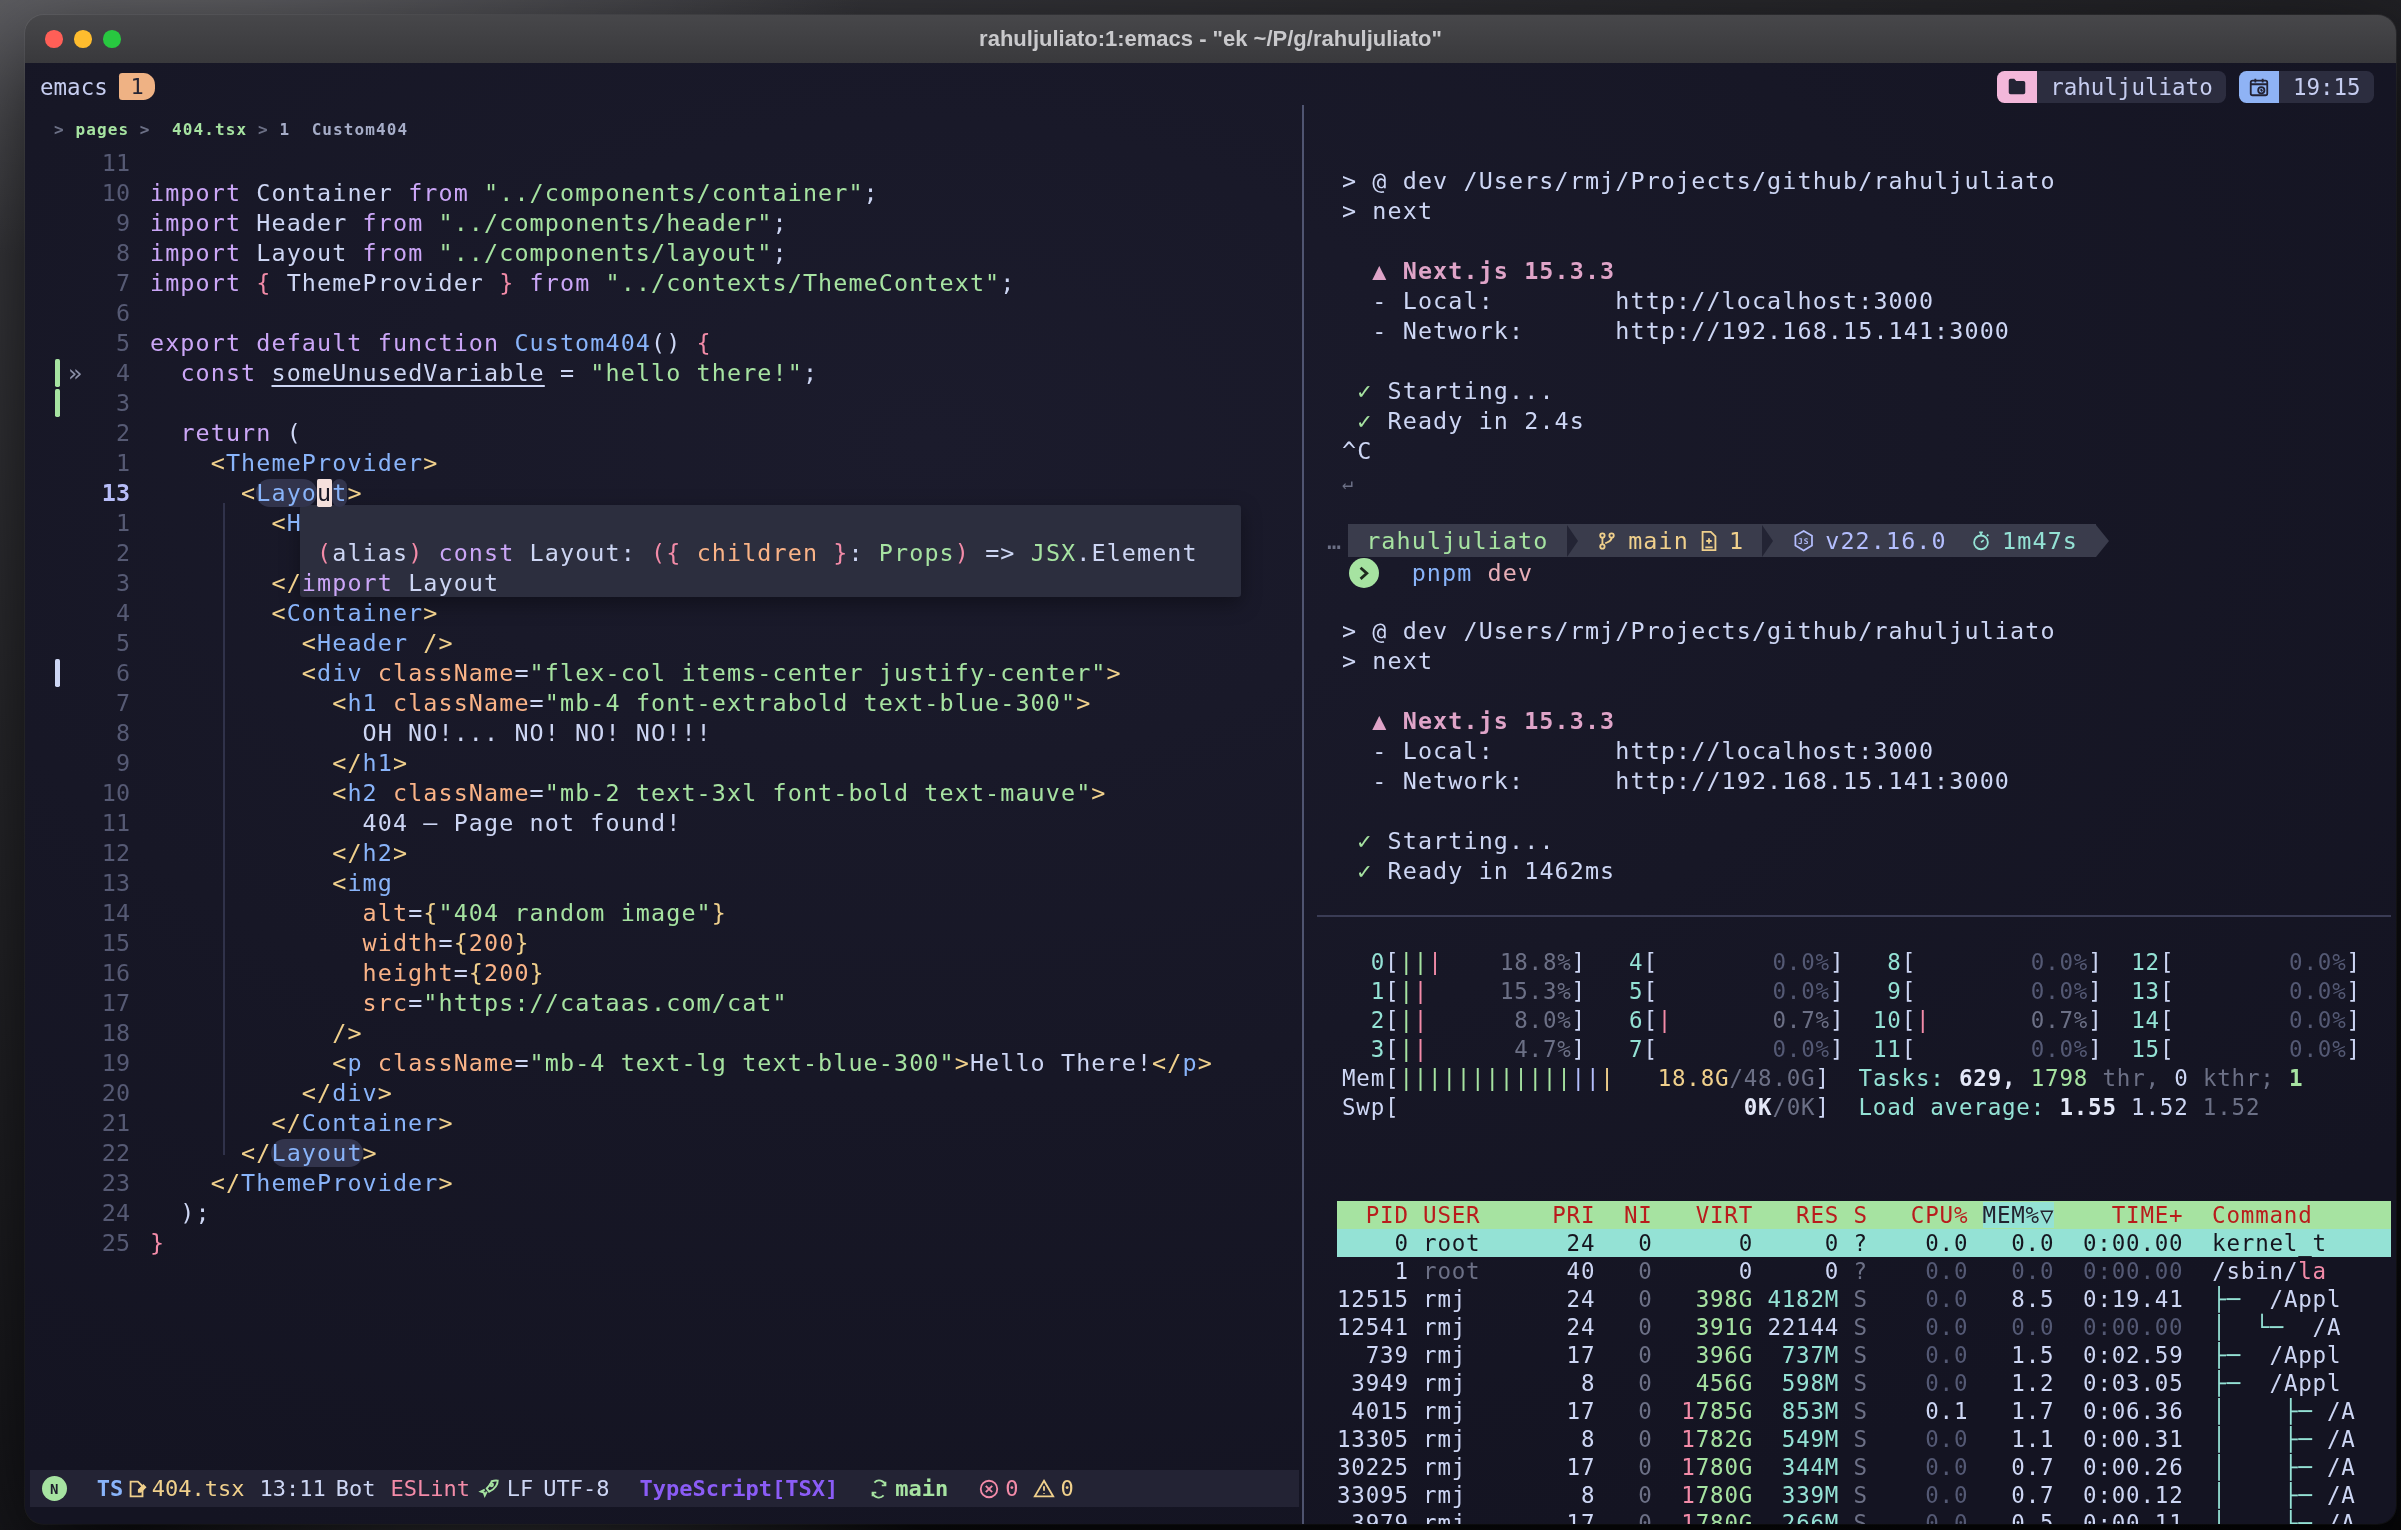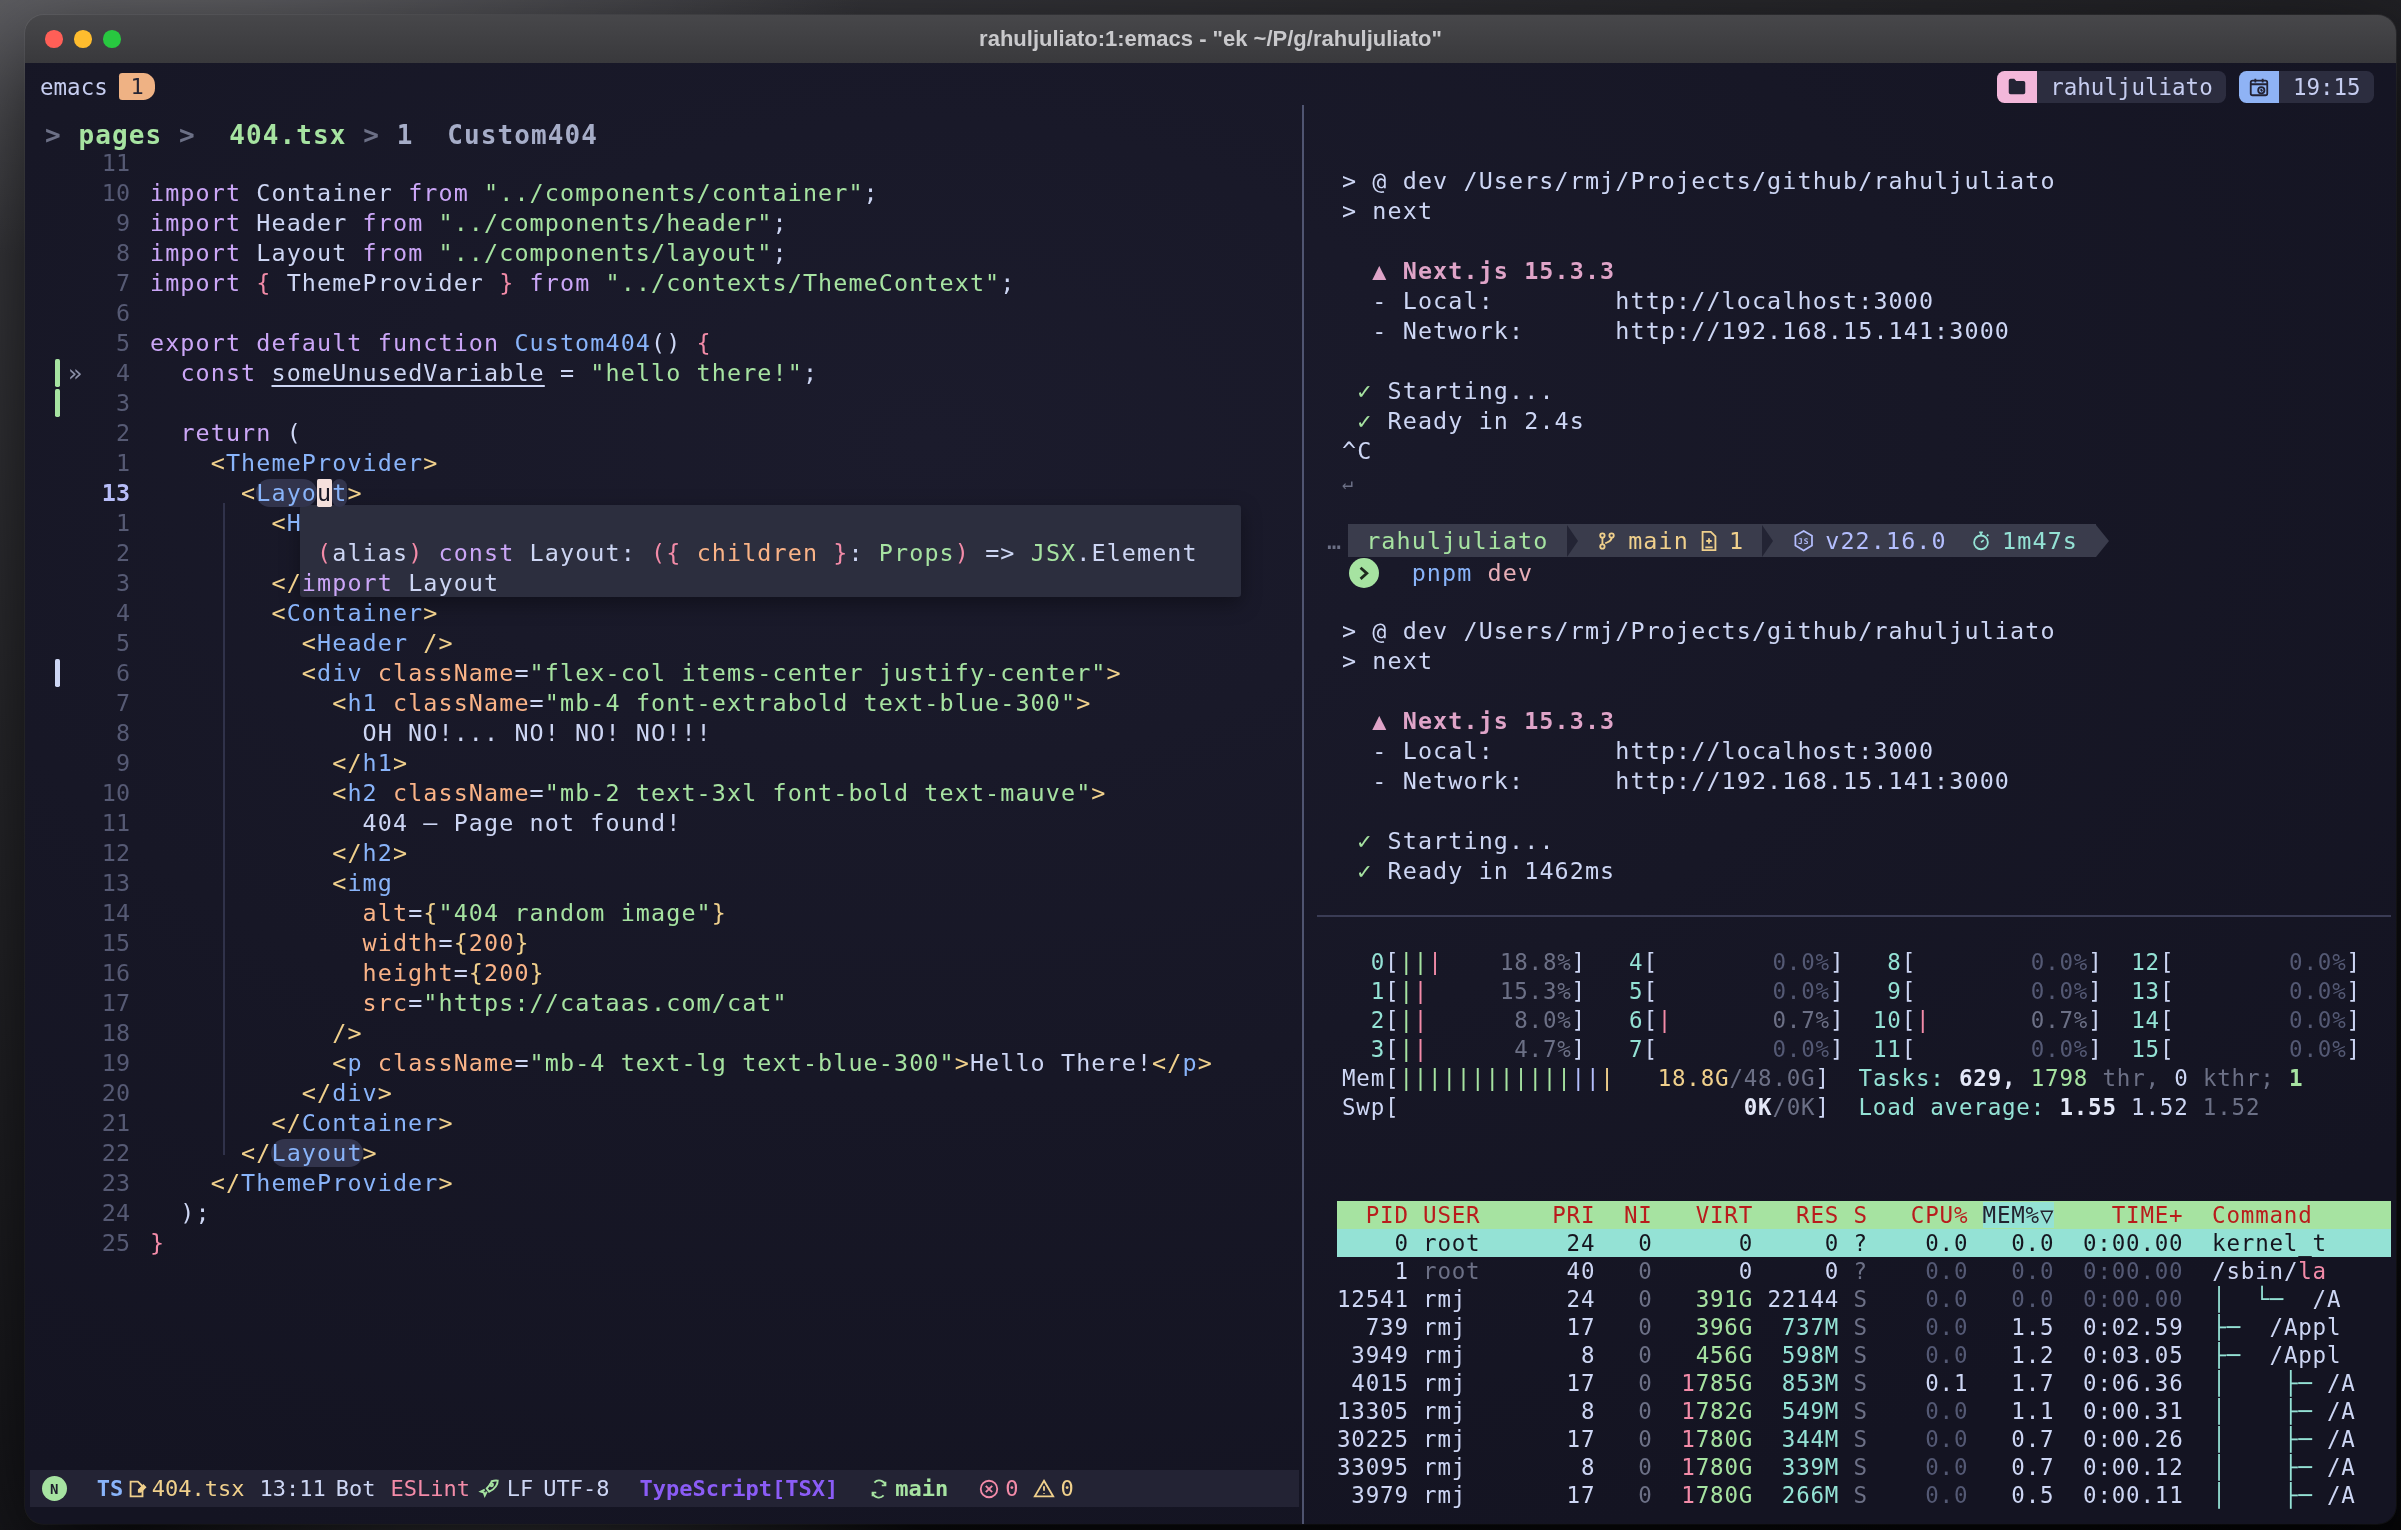--- a/index.html
+++ b/index.html
@@ -28,21 +28,21 @@
   .status-right{position:absolute;right:22px;top:3.3px;display:flex;align-items:center;gap:13.4px;}
   .pill{display:flex;align-items:center;height:32px;}
   .pill .badge{height:32px;width:40px;display:flex;align-items:center;justify-content:center;border-radius:7.5px 0 0 7.5px;}
   .pill .ptext{height:32px;display:flex;align-items:center;padding:0 13.4px;background:#2c2d3f;color:#c6cdf0;border-radius:0 7.5px 7.5px 0;font-size:22.5px;}
   .badge.pink{background:#f3b7da;}.badge.blue{background:#8fb3f5;}
   
   .pane-divider{position:absolute;left:1277px;top:42px;bottom:0;width:1.7px;background:#7e86ad;opacity:.55;}
   .leftpane{position:absolute;left:0;top:42px;width:1277px;bottom:0;}
   .rightpane{position:absolute;left:1292px;top:42px;right:5px;bottom:0;}
   
-  .breadcrumb{position:absolute;left:20px;top:15px;font-size:26px;font-weight:600;letter-spacing:1.1px;white-space:pre;}
+  .breadcrumb{position:absolute;left:29px;top:15px;font-size:16px;font-weight:600;letter-spacing:1.1px;white-space:pre;}
   
   .code{position:absolute;left:0;top:43px;right:0;bottom:53px;overflow:hidden;}
   .code .L{position:relative;height:30px;line-height:30px;padding-left:125px;font-size:23.4px;letter-spacing:1.1px;white-space:pre;z-index:1;}
   .code .ln{position:absolute;left:0;top:0;width:105px;text-align:right;color:#565a74;letter-spacing:0;}
   .code .ln.cur{color:#b7bdf8;font-weight:bold;}
   .code .bar{position:absolute;left:30px;top:0.8px;bottom:0.8px;width:5px;border-radius:1.7px;}
   .bar-G{background:#a6e3a1;}.bar-W{background:#cdd6f4;}
   .code .mark{position:absolute;left:43px;top:0;color:#8b90a8;letter-spacing:0;}
   .popup{position:absolute;left:275px;top:357px;width:941px;height:92px;background:#2c2e3e;border-radius:3.3px;
     box-shadow:0 6.7px 20px rgba(0,0,0,.35);z-index:0;}
@@ -337,20 +337,21 @@
             <div class="L"><span class="r-t"> </span><span class="r-T"> 1</span><span class="r-t">[</span><span class="r-G">|</span><span class="r-R">|</span><span class="r-t">     </span><span class="r-g">15.3%</span><span class="r-t">]</span><span class="r-t">  </span><span class="r-T"> 5</span><span class="r-t">[</span><span class="r-t">       </span><span class="r-d"> 0.0%</span><span class="r-t">]</span><span class="r-t">  </span><span class="r-T"> 9</span><span class="r-t">[</span><span class="r-t">       </span><span class="r-d"> 0.0%</span><span class="r-t">]</span><span class="r-t">  </span><span class="r-T">13</span><span class="r-t">[</span><span class="r-t">       </span><span class="r-d"> 0.0%</span><span class="r-t">]</span></div>
             <div class="L"><span class="r-t"> </span><span class="r-T"> 2</span><span class="r-t">[</span><span class="r-G">|</span><span class="r-R">|</span><span class="r-t">     </span><span class="r-g"> 8.0%</span><span class="r-t">]</span><span class="r-t">  </span><span class="r-T"> 6</span><span class="r-t">[</span><span class="r-R">|</span><span class="r-t">      </span><span class="r-g"> 0.7%</span><span class="r-t">]</span><span class="r-t">  </span><span class="r-T">10</span><span class="r-t">[</span><span class="r-R">|</span><span class="r-t">      </span><span class="r-g"> 0.7%</span><span class="r-t">]</span><span class="r-t">  </span><span class="r-T">14</span><span class="r-t">[</span><span class="r-t">       </span><span class="r-d"> 0.0%</span><span class="r-t">]</span></div>
             <div class="L"><span class="r-t"> </span><span class="r-T"> 3</span><span class="r-t">[</span><span class="r-G">|</span><span class="r-R">|</span><span class="r-t">     </span><span class="r-g"> 4.7%</span><span class="r-t">]</span><span class="r-t">  </span><span class="r-T"> 7</span><span class="r-t">[</span><span class="r-t">       </span><span class="r-d"> 0.0%</span><span class="r-t">]</span><span class="r-t">  </span><span class="r-T">11</span><span class="r-t">[</span><span class="r-t">       </span><span class="r-d"> 0.0%</span><span class="r-t">]</span><span class="r-t">  </span><span class="r-T">15</span><span class="r-t">[</span><span class="r-t">       </span><span class="r-d"> 0.0%</span><span class="r-t">]</span></div>
             <div class="L"><span class="r-t">Mem[</span><span class="r-G">||||||||||||</span><span class="r-L">||</span><span class="r-Y">|</span><span class="r-t">   </span><span class="r-Y">18.8G</span><span class="r-g">/48.0G</span><span class="r-t">]</span><span class="r-t">  </span><span class="r-T">Tasks: </span><span class="r-W">629, </span><span class="r-G">1798</span><span class="r-g"> thr, </span><span class="r-t">0</span><span class="r-g"> kthr; </span><span class="r-G r-b">1</span></div>
             <div class="L"><span class="r-t">Swp[</span><span class="r-t">                        </span><span class="r-W">0K</span><span class="r-g">/0K</span><span class="r-t">]</span><span class="r-t">  </span><span class="r-T">Load average: </span><span class="r-W">1.55 </span><span class="r-t">1.52 </span><span class="r-g">1.52</span></div>
           </div>
         <div class="ptable" id="ptable">
             <div class="L hdr"><span class="r-x">  PID USER     PRI  NI   VIRT   RES S   CPU% </span><span class="r-xs">MEM%▽</span><span class="r-x">    TIME+  Command            </span></div>
             <div class="L sel"><span class="r-t">    0 root      24   0      0     0 ?    0.0   0.0  0:00.00  kernel_t</span></div>
             <div class="L"><span class="r-t">    1 </span><span class="r-g">root     </span><span class="r-t"> 40</span><span class="r-g">   0</span><span class="r-t">      0     0</span><span class="r-g"> ?</span><span class="r-d">    0.0   0.0  0:00.00</span><span class="r-t">  /sbin/</span><span class="r-R">la</span></div>
+            <div class="L"><span class="r-t">12515 rmj       24</span><span class="r-g">   0</span><span class="r-t">  </span><span class="r-G"> 398G</span><span class="r-t"> </span><span class="r-T">4182M</span><span class="r-g"> S</span><span class="r-d">    0.0</span><span class="r-t">   8.5  0:19.41</span><span class="r-T">  ├─</span><span class="r-t">  /Appl</span></div>
             <div class="L"><span class="r-t">12541 rmj       24</span><span class="r-g">   0</span><span class="r-t">  </span><span class="r-G"> 391G</span><span class="r-t"> 22144</span><span class="r-g"> S</span><span class="r-d">    0.0   0.0  0:00.00</span><span class="r-T">  │  └─</span><span class="r-t">  /A</span></div>
             <div class="L"><span class="r-t">  739 rmj       17</span><span class="r-g">   0</span><span class="r-t">  </span><span class="r-G"> 396G</span><span class="r-t">  </span><span class="r-T">737M</span><span class="r-g"> S</span><span class="r-d">    0.0</span><span class="r-t">   1.5  0:02.59</span><span class="r-T">  ├─</span><span class="r-t">  /Appl</span></div>
             <div class="L"><span class="r-t"> 3949 rmj        8</span><span class="r-g">   0</span><span class="r-t">  </span><span class="r-G"> 456G</span><span class="r-t">  </span><span class="r-T">598M</span><span class="r-g"> S</span><span class="r-d">    0.0</span><span class="r-t">   1.2  0:03.05</span><span class="r-T">  ├─</span><span class="r-t">  /Appl</span></div>
             <div class="L"><span class="r-t"> 4015 rmj       17</span><span class="r-g">   0</span><span class="r-t">  </span><span class="r-R">1</span><span class="r-G">785G</span><span class="r-t">  </span><span class="r-T">853M</span><span class="r-g"> S</span><span class="r-t">    0.1   1.7  0:06.36</span><span class="r-T">  │    ├─</span><span class="r-t"> /A</span></div>
             <div class="L"><span class="r-t">13305 rmj        8</span><span class="r-g">   0</span><span class="r-t">  </span><span class="r-R">1</span><span class="r-G">782G</span><span class="r-t">  </span><span class="r-T">549M</span><span class="r-g"> S</span><span class="r-d">    0.0</span><span class="r-t">   1.1  0:00.31</span><span class="r-T">  │    ├─</span><span class="r-t"> /A</span></div>
             <div class="L"><span class="r-t">30225 rmj       17</span><span class="r-g">   0</span><span class="r-t">  </span><span class="r-R">1</span><span class="r-G">780G</span><span class="r-t">  </span><span class="r-T">344M</span><span class="r-g"> S</span><span class="r-d">    0.0</span><span class="r-t">   0.7  0:00.26</span><span class="r-T">  │    ├─</span><span class="r-t"> /A</span></div>
             <div class="L"><span class="r-t">33095 rmj        8</span><span class="r-g">   0</span><span class="r-t">  </span><span class="r-R">1</span><span class="r-G">780G</span><span class="r-t">  </span><span class="r-T">339M</span><span class="r-g"> S</span><span class="r-d">    0.0</span><span class="r-t">   0.7  0:00.12</span><span class="r-T">  │    ├─</span><span class="r-t"> /A</span></div>
             <div class="L"><span class="r-t"> 3979 rmj       17</span><span class="r-g">   0</span><span class="r-t">  </span><span class="r-R">1</span><span class="r-G">780G</span><span class="r-t">  </span><span class="r-T">266M</span><span class="r-g"> S</span><span class="r-d">    0.0</span><span class="r-t">   0.5  0:00.11</span><span class="r-T">  │    ├─</span><span class="r-t"> /A</span></div>
           </div>
 

